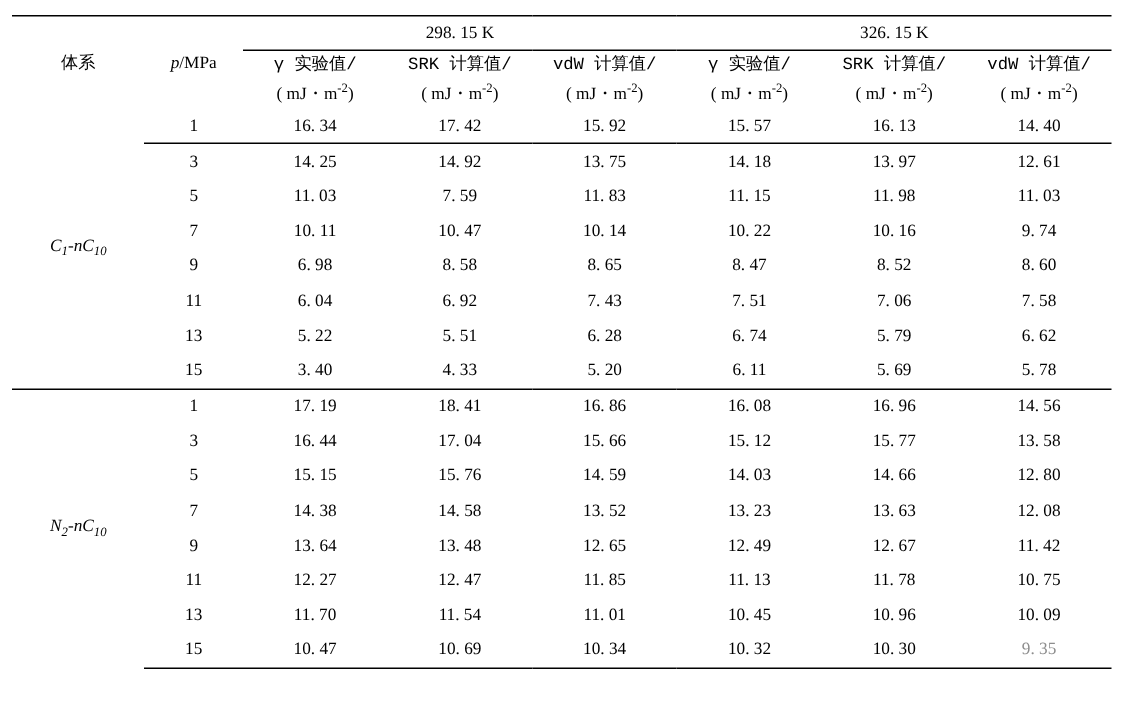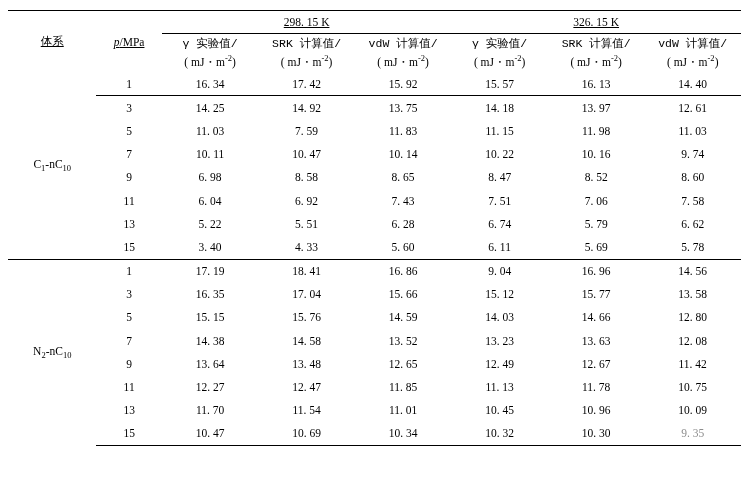--- a/index.html
+++ b/index.html
@@ -29,21 +29,20 @@
   }
   table.data td, table.data th {
     padding: 0;
     font-weight: normal;
     text-align: center;
     vertical-align: middle;
   }
   
   .rule-top {
     border-top: 1.3px solid #000;
-    text-decoration: underline;
   }
   .rule-mid {
     border-bottom: 0.8px solid #000;
   }
   .rule-bottom {
     border-bottom: 1.3px solid #000;
   }
   .hdr-group {
     font-size: 11.5px;
     height: 22px;
@@ -61,20 +60,21 @@
   .hdr-sub .l1 { display: block; font-family: Liberation Mono, monospace; }
   .hdr-sub .l2 { display: block; }
   .rowcell {
     height: 23.2px;
     font-size: 11.5px;
   }
   .sysname {
     font-size: 11.5px;
     text-align: center;
     vertical-align: middle;
+    font-style: italic;
   }
   .sub {
     font-size: 8.5px;
     vertical-align: sub;
   }
   .ital {
     font-style: italic;
   }
   .unit {
     white-space: nowrap;
@@ -209,41 +209,41 @@
         <td class="rowcell">5. 51</td>
         <td class="rowcell">6. 28</td>
         <td class="rowcell">6. 74</td>
         <td class="rowcell">5. 79</td>
         <td class="rowcell">6. 62</td>
       </tr>
       <tr>
         <td class="rowcell rule-mid">15</td>
         <td class="rowcell rule-mid">3. 40</td>
         <td class="rowcell rule-mid">4. 33</td>
-        <td class="rowcell rule-mid">5. 60</td>
+        <td class="rowcell rule-mid">5. 20</td>
         <td class="rowcell rule-mid">6. 11</td>
         <td class="rowcell rule-mid">5. 69</td>
         <td class="rowcell rule-mid">5. 78</td>
       </tr>
 
       <tr>
         <td class="sysname" rowspan="8">
           <span>N</span><span class="sub">2</span><span>-nC</span><span class="sub">10</span>
         </td>
         <td class="rowcell">1</td>
         <td class="rowcell">17. 19</td>
         <td class="rowcell">18. 41</td>
         <td class="rowcell">16. 86</td>
-        <td class="rowcell">9. 04</td>
+        <td class="rowcell">16. 08</td>
         <td class="rowcell">16. 96</td>
         <td class="rowcell">14. 56</td>
       </tr>
       <tr>
         <td class="rowcell">3</td>
-        <td class="rowcell">16. 35</td>
+        <td class="rowcell">16. 44</td>
         <td class="rowcell">17. 04</td>
         <td class="rowcell">15. 66</td>
         <td class="rowcell">15. 12</td>
         <td class="rowcell">15. 77</td>
         <td class="rowcell">13. 58</td>
       </tr>
       <tr>
         <td class="rowcell">5</td>
         <td class="rowcell">15. 15</td>
         <td class="rowcell">15. 76</td>

